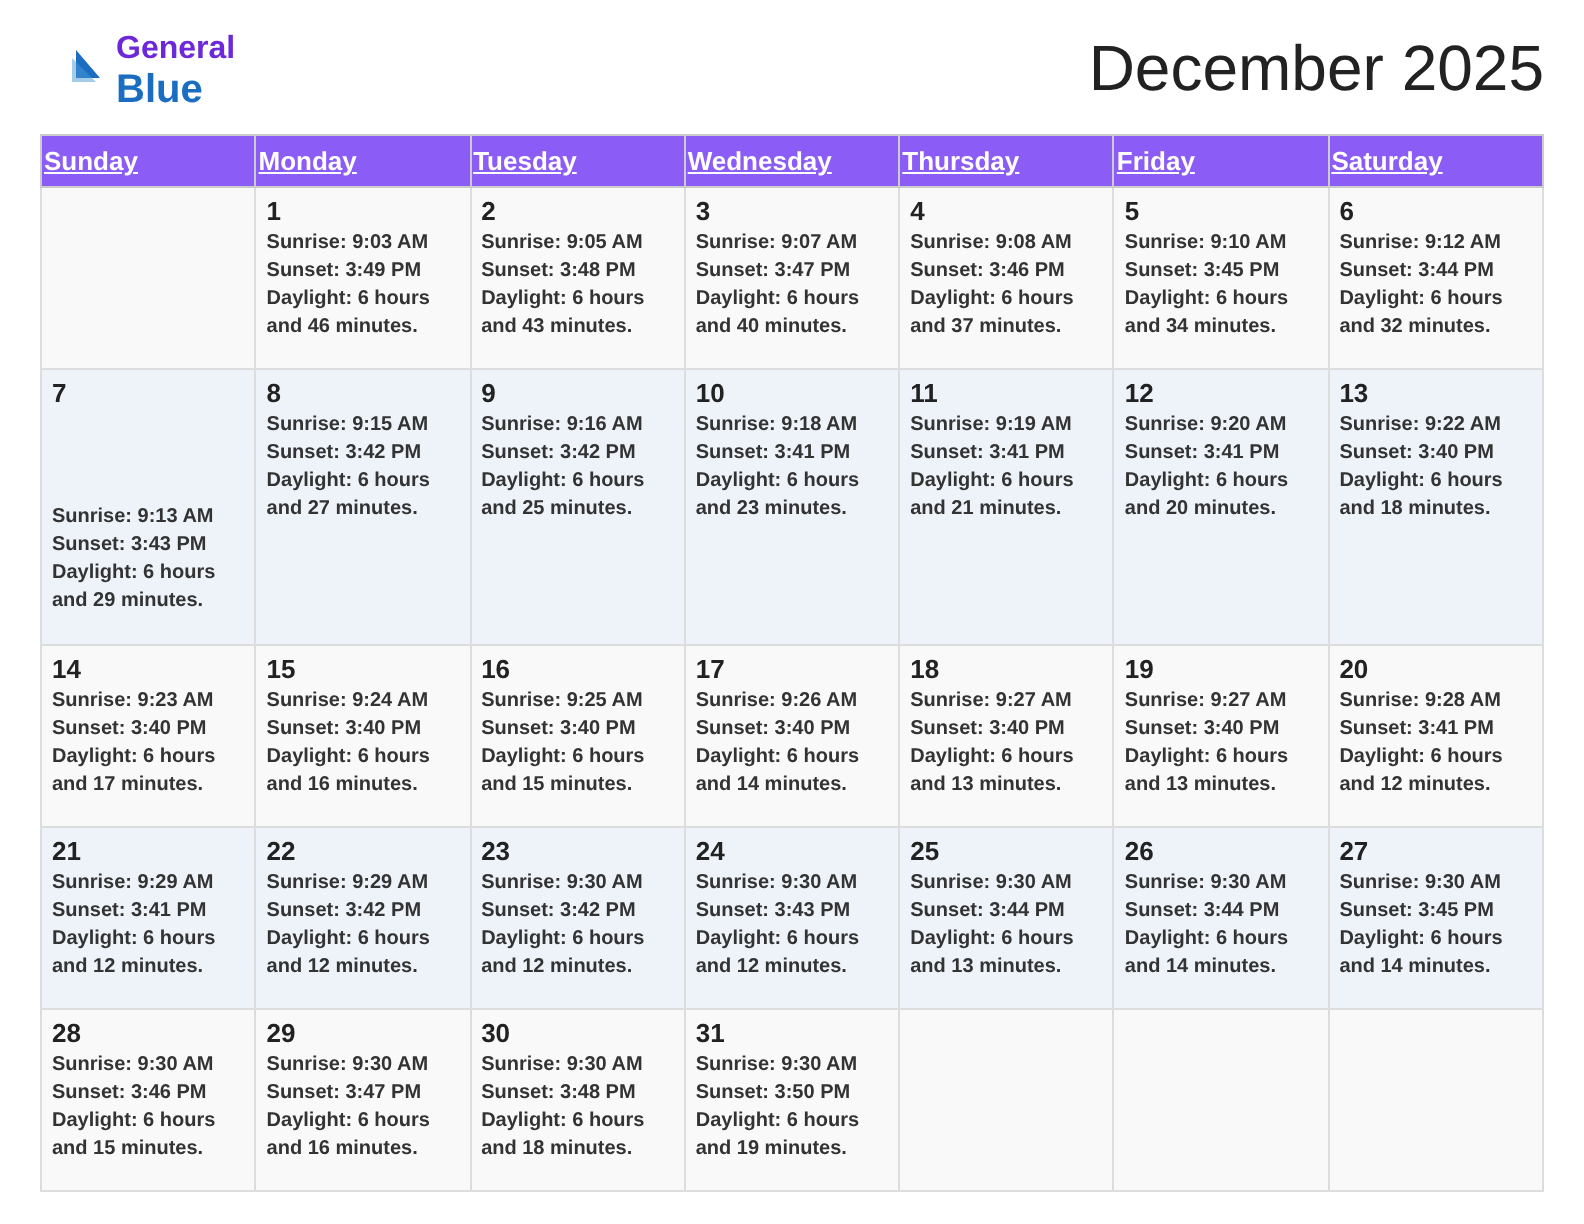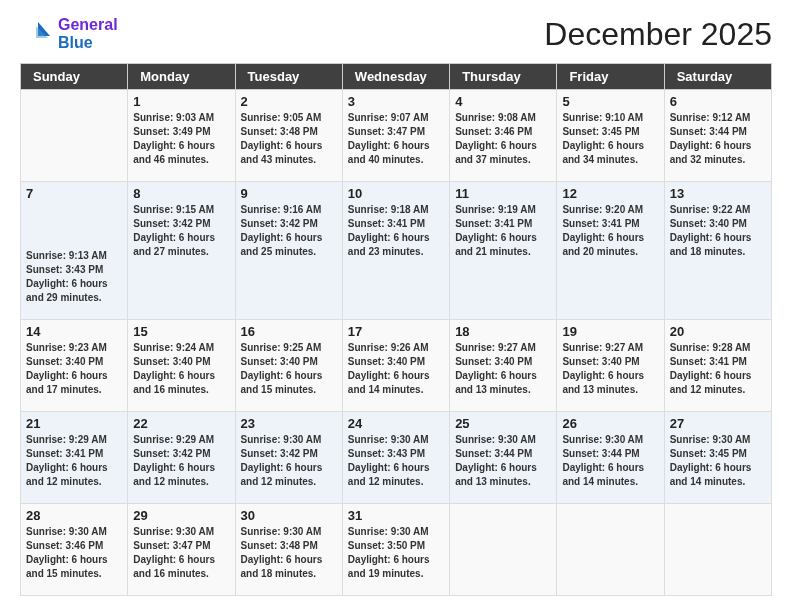--- a/index.html
+++ b/index.html
@@ -39,27 +39,28 @@
       font-size: 14px;
       color: #444;
     }
     .calendar-table {
       width: 100%;
       border-collapse: collapse;
       flex: 1;
       table-layout: fixed;
     }
     .calendar-table thead tr th {
-      background-color: #404040;
+      background-color: #8b5cf6;
       color: #fff;
       font-size: 13px;
       font-weight: bold;
-      padding: 5px 12px;
+      padding: 5px 1px;
       text-align: left;
       border: 1px solid #ccc;
+      text-decoration: underline;
     }
     .calendar-table tbody tr td {
       vertical-align: top;
       border: 1px solid #ddd;
       padding: 4px 5px;
       font-size: 10.5px;
       color: #333;
       height: 85px;
     }
     .calendar-table tbody tr:nth-child(odd) td {
@@ -93,21 +94,21 @@
     <div class="logo">
   <div style="display:flex;align-items:center;">
     <div style="position:relative;margin-right:6px;width:32px;height:32px;">
       <svg width="32" height="32" viewBox="0 0 32 32">
         <polygon points="18,4 30,18 18,18" fill="#1a6dc0"></polygon>
         <polygon points="16,8 28,20 16,20" fill="#4a9ad4" opacity="0.5"></polygon>
       </svg>
     </div>
     <div style="display:flex;flex-direction:column;line-height:1.15;">
       <span style="font-size:16px;font-weight:bold;color:#6d28d9;">General</span>
-      <span style="font-size:16px;font-weight:bold;color:#1a6dc0;">Blue</span>
+      <span style="font-size:20px;font-weight:bold;color:#1a6dc0;">Blue</span>
     </div>
   </div>
 </div>
     <div class="title-block">
       <div class="month-title">December 2025</div>
     </div>
   </div>
 
   <table class="calendar-table">
     <thead>

